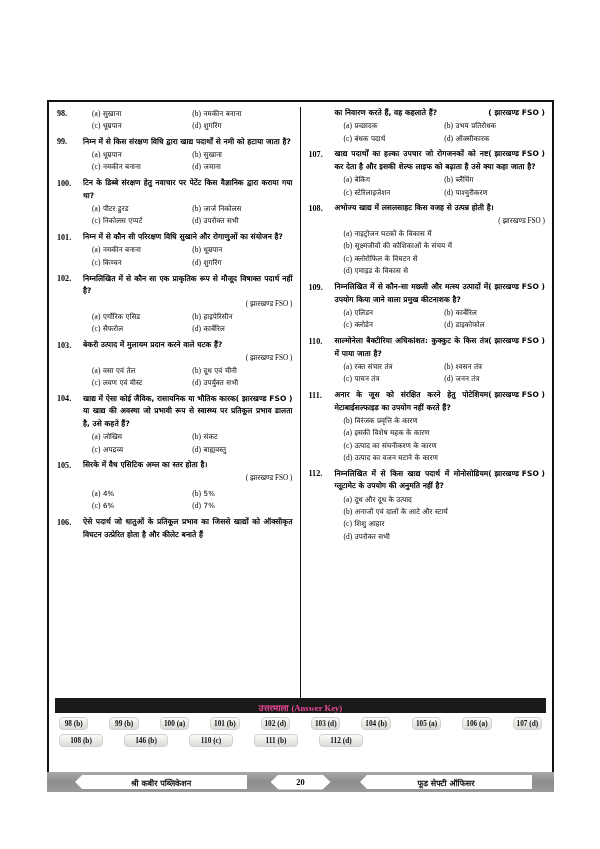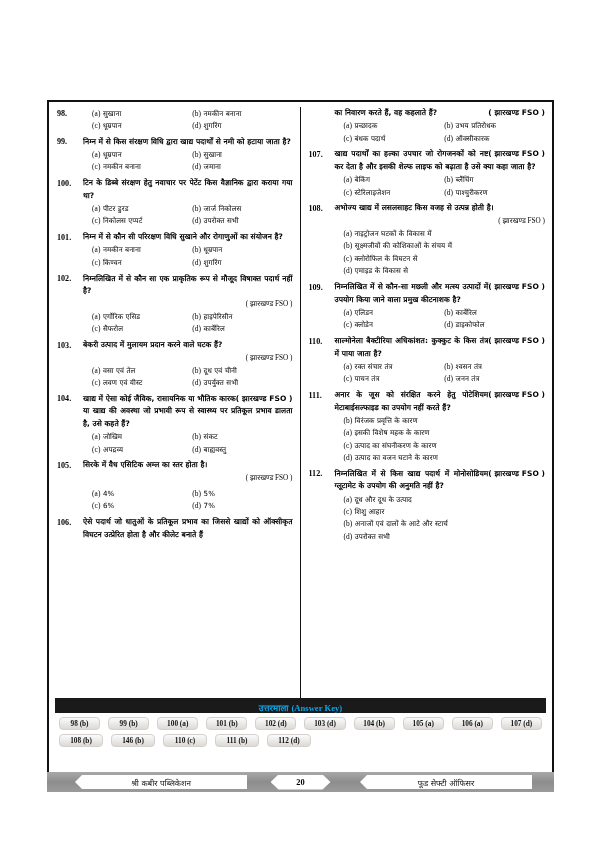--- a/index.html
+++ b/index.html
@@ -82,40 +82,40 @@
   }
   .opt .lbl {
     font-family: "Liberation Serif", serif;
     font-size: 7.4px;
   }
 
   
   #akwrap { padding: 0 6px 0 6px; }
   #akbar {
     background: #1a1a1a;
-    color: #0ea5e9;
+    color: #ec4899;
     text-align: center;
     height: 15px;
     line-height: 15px;
     margin: 0 0 4px 0;
     position: relative;
   }
   #akbar .hi {
     font-family: "DejaVu Sans", sans-serif;
     font-weight: bold;
     font-size: 8.6px;
   }
   #akbar .en {
     font-family: "Liberation Serif", serif;
     font-weight: bold;
     font-size: 8.6px;
   }
   .akrow {
     display: flex;
-    gap: 8px;
+    gap: 21px;
     margin-bottom: 4px;
     padding: 0 4px;
   }
   .pill {
     width: 44px;
     height: 13px;
     border-radius: 4px;
     background: linear-gradient(180deg,#fbfbfb 0%,#ececea 45%,#ddd9d6 100%);
     border: 0.6px solid #d5d0cc;
     font-family: "Liberation Serif", serif;
@@ -136,21 +136,21 @@
     align-items: center;
   }
   .fl, .fr {
     position: relative;
     background: #fff;
     height: 14px;
     display: flex;
     align-items: center;
     justify-content: center;
     font-family: "DejaVu Sans", sans-serif;
-    font-weight: normal;
+    font-weight: bold;
     font-size: 8px;
     color: #111;
   }
   .fl {
     margin-left: 28px;
     width: 172px;
     clip-path: polygon(0% 50%, 7px 0%, 100% 0%, calc(100% - 0px) 50%, 100% 100%, 7px 100%);
   }
   .fr {
     margin-left: auto; margin-right: 22px;
@@ -375,22 +375,22 @@
           </div>
         </div>
       </div>
 
       <div class="q">
         <div class="qnum">112.</div>
         <div class="qbody">
           <div class="qtext"><span class="tag-inline">( झारखण्ड FSO )</span><span>निम्नलिखित में से किस खाद्य पदार्थ में मोनोसोडियम ग्लूटामेट के उपयोग की अनुमति नहीं है?</span></div>
           <div class="opts one">
             <div class="opt"><span class="lbl">(a)</span> <span>दूध और दूध के उत्पाद</span></div>
+            <div class="opt"><span class="lbl">(b)</span> <span>अनाजों एवं दालों के आटे और स्टार्च</span></div>
             <div class="opt"><span class="lbl">(c)</span> <span>शिशु आहार</span></div>
-            <div class="opt"><span class="lbl">(b)</span> <span>अनाजों एवं दालों के आटे और स्टार्च</span></div>
             <div class="opt"><span class="lbl">(d)</span> <span>उपरोक्त सभी</span></div>
           </div>
         </div>
       </div>
 
     </div>
   </div>
 
   <div id="akwrap">
     <div id="akbar">

